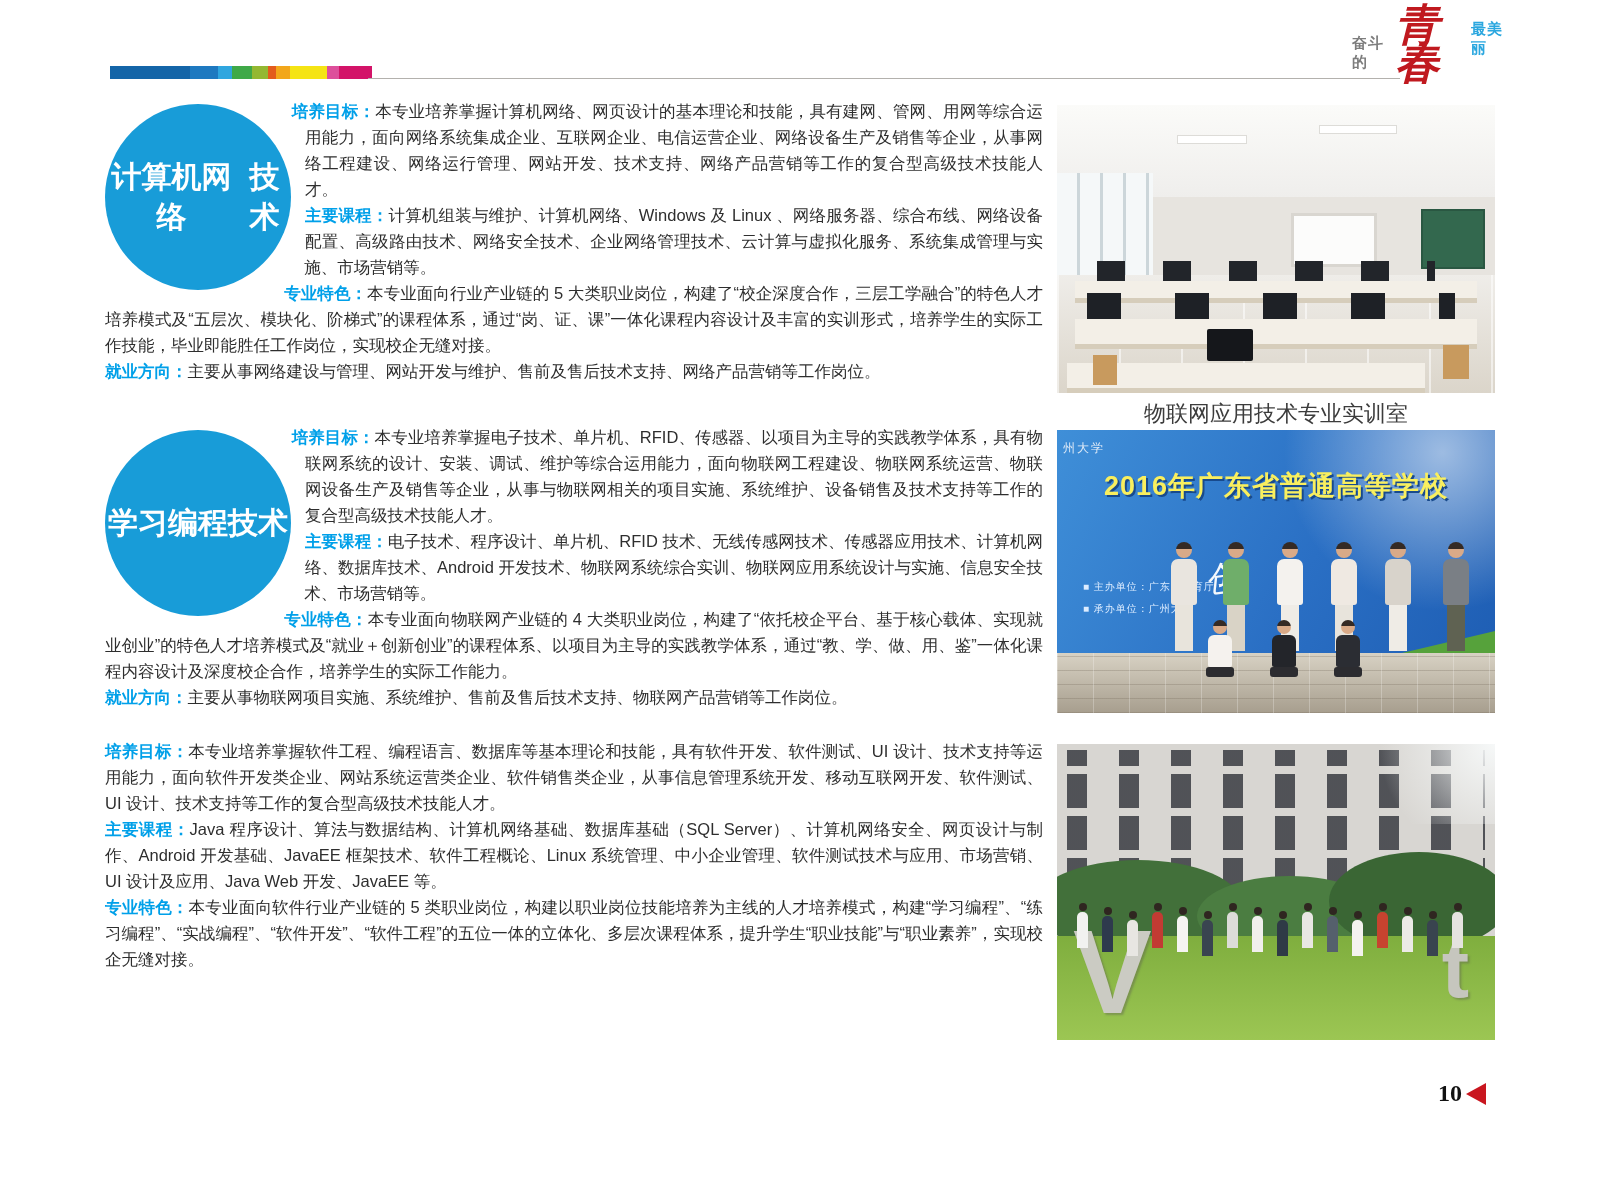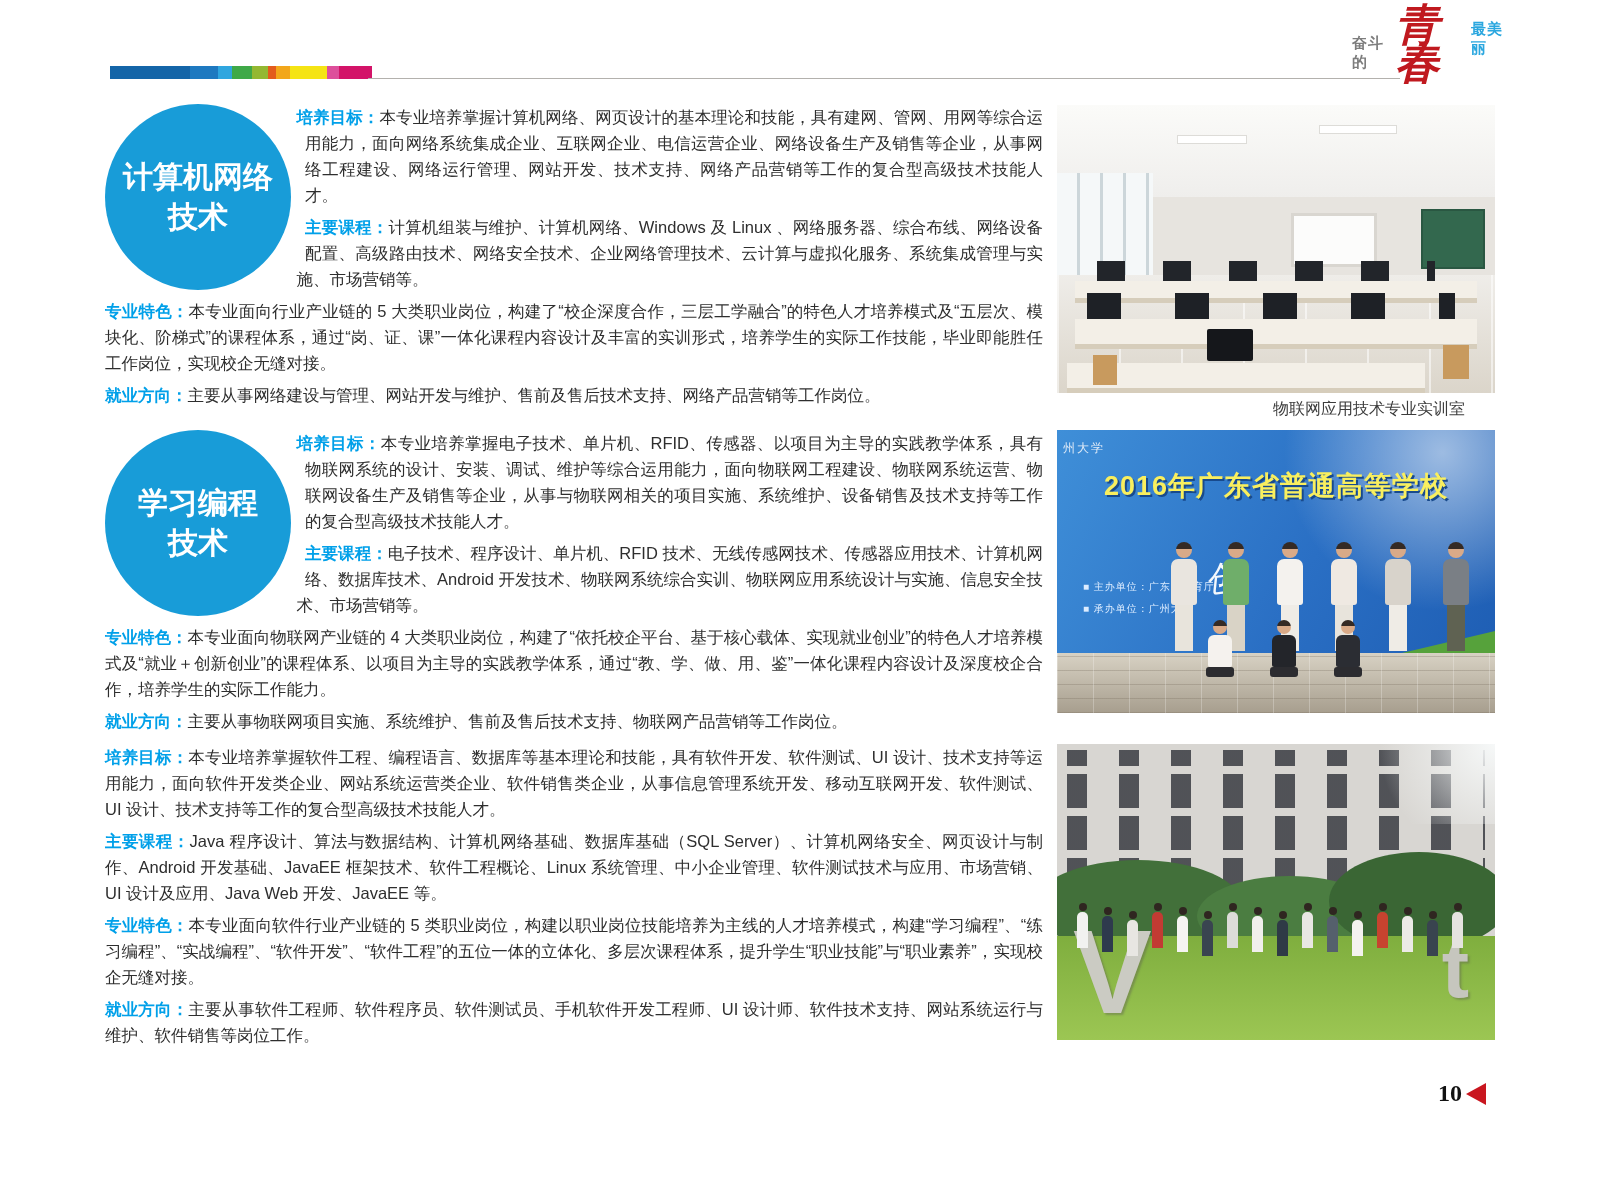--- a/index.html
+++ b/index.html
@@ -16,29 +16,29 @@
   .logo-main { font-size:44px; font-weight:bold; font-style:italic; color:#c0191f;
                font-family:"Liberation Serif","DejaVu Serif",serif; line-height:.85; margin:0 1px -2px 2px; }
   .logo-suf { font-size:15px; font-weight:bold; color:#2ba7df; letter-spacing:1px; margin-bottom:22px; }
 
   
   .majors { position:absolute; left:105px; top:98px; width:938px; }
   .major { position:absolute; left:0; right:0; display:flow-root; }
   #s0 { top:0; }  #s1 { top:326px; }  #s2 { top:640px; }
   .circle { float:left; width:186px; height:186px; border-radius:50%; background:#189cd8;
             shape-outside:circle(50%); shape-margin:14px; margin:6px 14px 8px 0;
-            display:flex; flex-direction:column; align-items:center; justify-content:center;
+            display:flex; flex-direction:row; align-items:center; justify-content:center;
             color:#fff; font-weight:bold; font-size:30px; line-height:1.32; text-align:center; }
   #s2 .circle { font-size:32px; }
-  .para { font-size:16.5px; line-height:26px; color:#2e2e2e; text-align:justify;margin-top:6px; }
+  .para { font-size:16.5px; line-height:26px; color:#2e2e2e; text-align:justify; }
   .lbl { color:#00a0e9; font-weight:bold; }
 
   
   .photo { position:absolute; left:1057px; width:438px; overflow:hidden; }
-  .caption { position:absolute; left:1027px; width:438px; text-align:right; font-size:16px; color:#3c3c3c; }
+  .caption { position:absolute; left:1057px; width:438px; text-align:center; font-size:22px; color:#3c3c3c; }
   #photo1 { top:105px; height:288px; background:#eceae5; }
   #cap1 { top:399px; }
   #photo2 { top:430px; height:283px; background:
             radial-gradient(circle at 88% 8%, rgba(255,255,255,.55), rgba(255,255,255,0) 34%),
             linear-gradient(118deg,#3f8fd8 0%, #2a6fc4 55%, #1d5cb2 100%); }
   #cap2 { top:717px; }
   #photo3 { top:744px; height:296px; background:#d8d6d2; }
   #cap3 { top:1046px; }
 
   
@@ -161,21 +161,20 @@
       <p class="para"><span class="lbl">培养目标：</span><span>本专业培养掌握电子技术、单片机、RFID、传感器、以项目为主导的实践教学体系，具有物联网系统的设计、安装、调试、维护等综合运用能力，面向物联网工程建设、物联网系统运营、物联网设备生产及销售等企业，从事与物联网相关的项目实施、系统维护、设备销售及技术支持等工作的复合型高级技术技能人才。</span></p>
       <p class="para"><span class="lbl">主要课程：</span><span>电子技术、程序设计、单片机、RFID 技术、无线传感网技术、传感器应用技术、计算机网络、数据库技术、Android 开发技术、物联网系统综合实训、物联网应用系统设计与实施、信息安全技术、市场营销等。</span></p>
       <p class="para"><span class="lbl">专业特色：</span><span>本专业面向物联网产业链的 4 大类职业岗位，构建了“依托校企平台、基于核心载体、实现就业创业”的特色人才培养模式及“就业＋创新创业”的课程体系、以项目为主导的实践教学体系，通过“教、学、做、用、鉴”一体化课程内容设计及深度校企合作，培养学生的实际工作能力。</span></p>
       <p class="para"><span class="lbl">就业方向：</span><span>主要从事物联网项目实施、系统维护、售前及售后技术支持、物联网产品营销等工作岗位。</span></p>
     </section>
 
     <section class="major" id="s2">
       <p class="para"><span class="lbl">培养目标：</span><span>本专业培养掌握软件工程、编程语言、数据库等基本理论和技能，具有软件开发、软件测试、UI 设计、技术支持等运用能力，面向软件开发类企业、网站系统运营类企业、软件销售类企业，从事信息管理系统开发、移动互联网开发、软件测试、UI 设计、技术支持等工作的复合型高级技术技能人才。</span></p>
       <p class="para"><span class="lbl">主要课程：</span><span>Java 程序设计、算法与数据结构、计算机网络基础、数据库基础（SQL Server）、计算机网络安全、网页设计与制作、Android 开发基础、JavaEE 框架技术、软件工程概论、Linux 系统管理、中小企业管理、软件测试技术与应用、市场营销、UI 设计及应用、Java Web 开发、JavaEE 等。</span></p>
       <p class="para"><span class="lbl">专业特色：</span><span>本专业面向软件行业产业链的 5 类职业岗位，构建以职业岗位技能培养为主线的人才培养模式，构建“学习编程”、“练习编程”、“实战编程”、“软件开发”、“软件工程”的五位一体的立体化、多层次课程体系，提升学生“职业技能”与“职业素养”，实现校企无缝对接。</span></p>
-      <p class="para"><span class="lbl">就业方向：</span><span>主要从事软件工程师、软件程序员、软件测试员、手机软件开发工程师、UI 设计师、软件技术支持、网站系统运行与维护、软件销售等岗位工作。</span></p>
     </section>
   </div>
 
   <div class="photo" id="photo1">
     <div class="lab-ceiling"></div>
     <div class="lab-light" style="top:30px;left:120px;width:70px;"></div>
     <div class="lab-light" style="top:20px;left:262px;width:78px;"></div>
     <div class="lab-backwall"></div>
     <div class="lab-window"></div>
     <div class="lab-whiteboard"></div>

